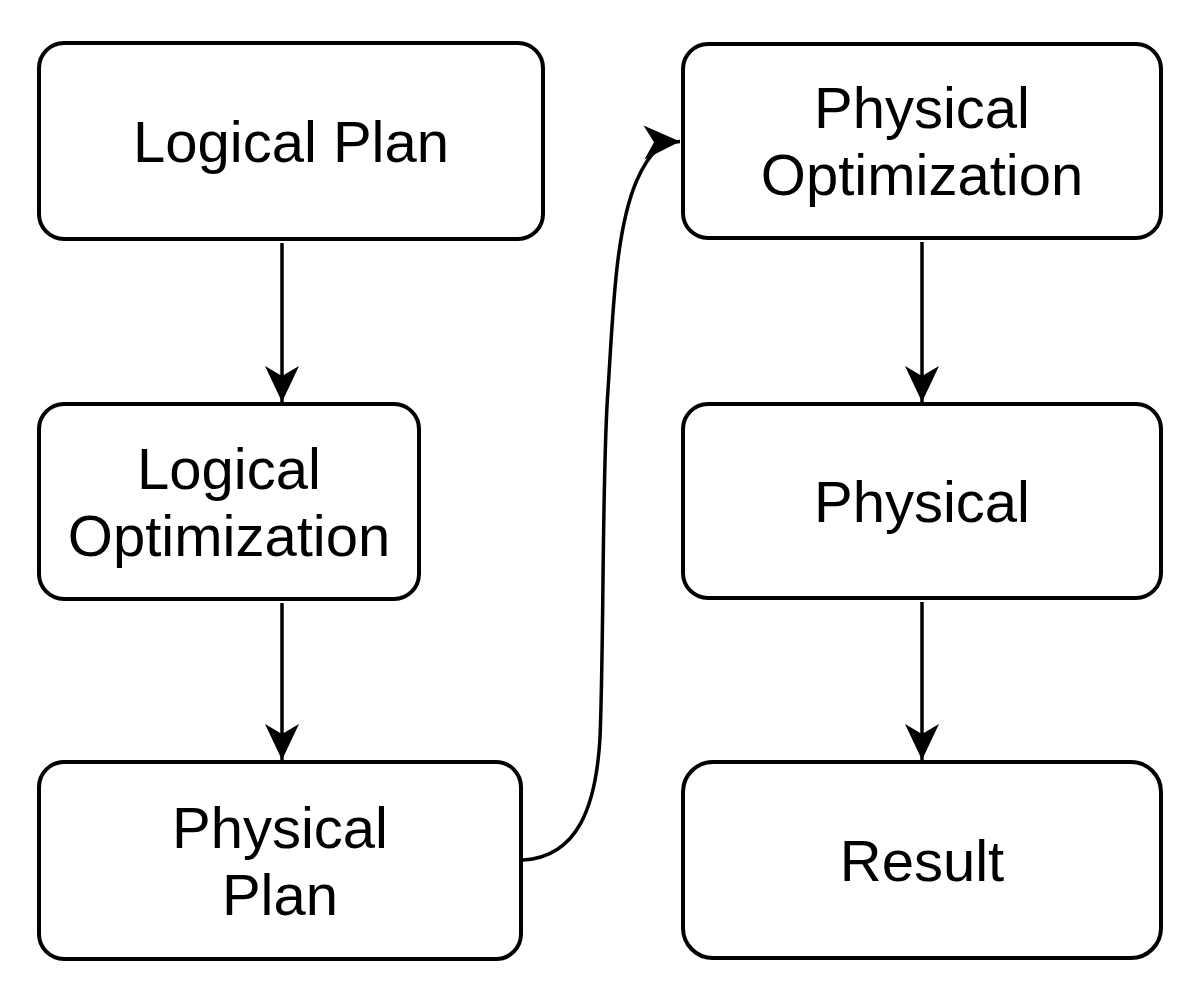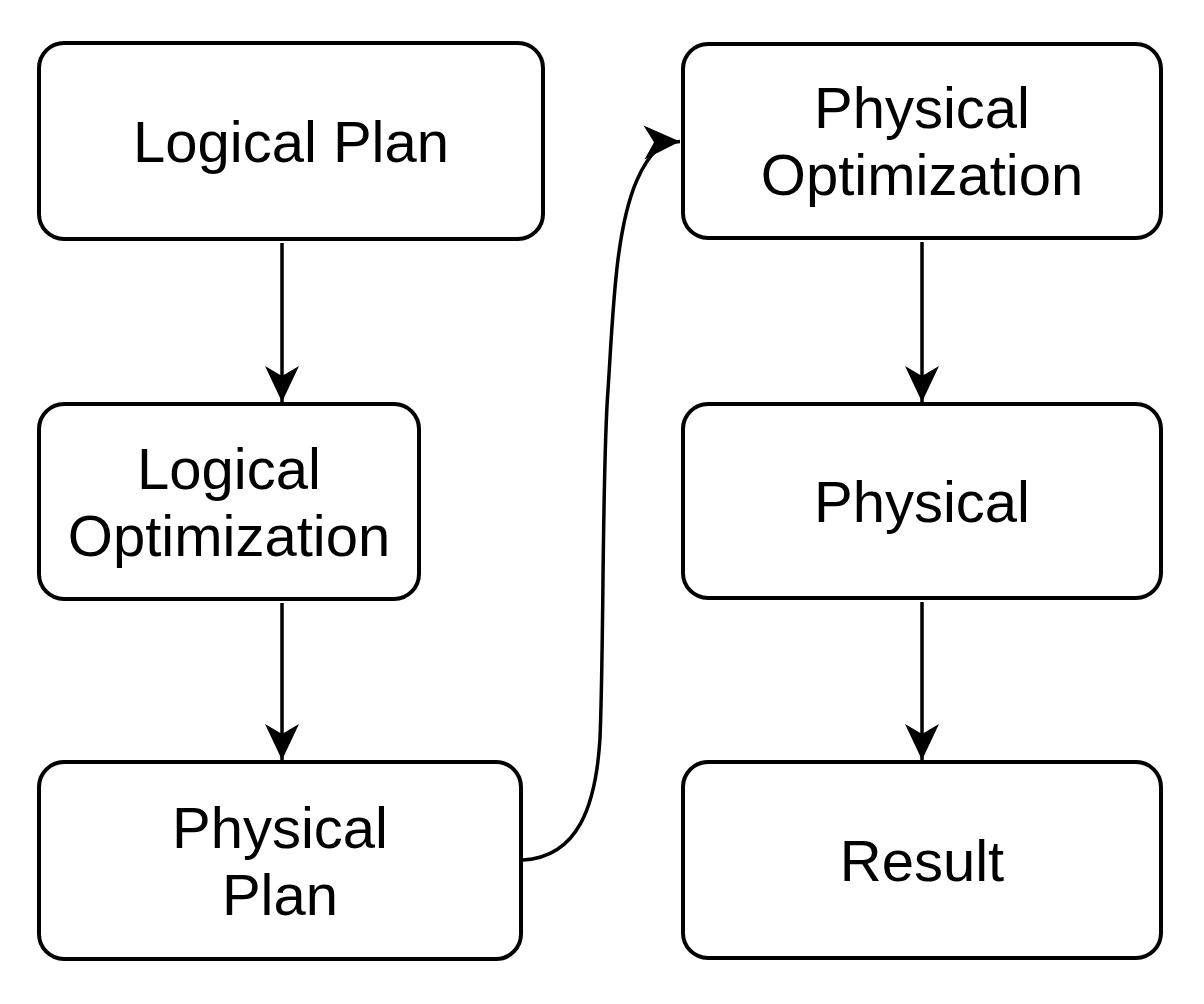--- a/index.html
+++ b/index.html
@@ -41,21 +41,21 @@
     color: #000000;
     font-size: 58px;
     line-height: 67px;
     white-space: pre-line;
   }
   .n-logical-plan          { left: 37px;  top: 41px;  width: 508px; height: 200px; }
   .n-logical-optimization  { left: 37px;  top: 402px; width: 384px; height: 199px; }
   .n-physical-plan         { left: 37px;  top: 760px; width: 486px; height: 201px; }
   .n-physical-optimization { left: 681px; top: 42px;  width: 482px; height: 198px; }
   .n-execute               { left: 681px; top: 402px; width: 482px; height: 198px; }
-  .n-result                { left: 681px; top: 760px; width: 482px; height: 200px; }
+  .n-result                { left: 681px; top: 760px; width: 482px; height: 200px; border-radius: 32px; }
 </style>
 </head>
 <body>
 
 <div class="canvas">
 
   <svg class="edges-layer" width="1204" height="1004" viewBox="0 0 1204 1004" xmlns="http://www.w3.org/2000/svg">
     <defs>
       <marker id="arrowhead" markerUnits="userSpaceOnUse" markerWidth="44" markerHeight="44" refX="36.5" refY="22" orient="auto">
         <path d="M 36.5 22 L 0.5 5 L 10.5 22 L 0.5 39 Z" fill="#000000"></path>

